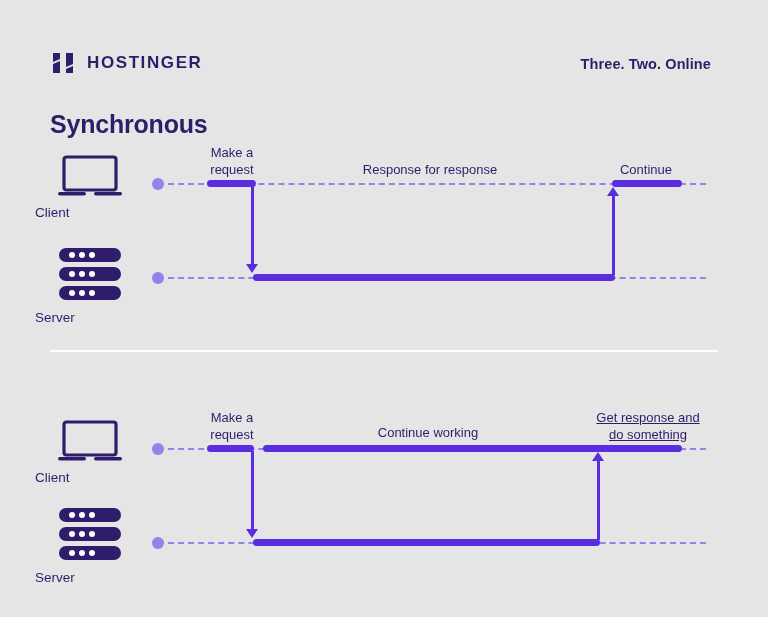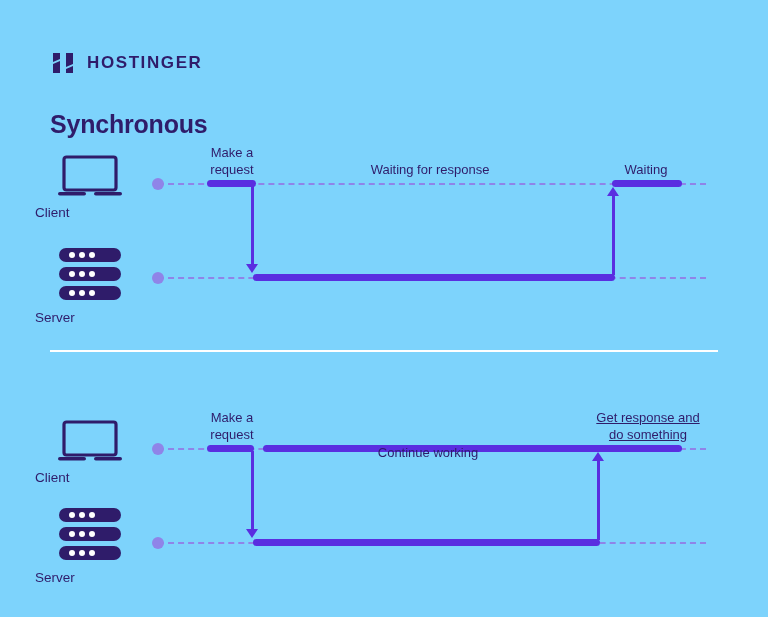--- a/index.html
+++ b/index.html
@@ -7,21 +7,21 @@
     padding: 0;
     background: #ffffff;
   }
   body {
     font-family: "Liberation Sans", sans-serif;
   }
   #canvas {
     position: relative;
     width: 768px;
     height: 617px;
-    background: #7dd3fc;
+    background: #e5e5e5;
     overflow: hidden;
   }
 
   
   .brand {
     position: absolute;
     left: 50px;
     top: 50px;
     display: flex;
     align-items: center;
@@ -139,20 +139,21 @@
   <div class="brand">
     <svg class="brand-mark" viewBox="0 0 26 26">
       <path d="M3 3 L10 3 L10 9 L3 12 Z" fill="#2f1c6a"></path>
       <path d="M16 3 L23 3 L23 14 L16 17 Z" fill="#2f1c6a"></path>
       <path d="M3 14 L10 11 L10 23 L3 23 Z" fill="#2f1c6a"></path>
       <path d="M16 19 L23 16 L23 23 L16 23 Z" fill="#2f1c6a"></path>
     </svg>
     <span class="brand-name">HOSTINGER</span>
   </div>
 
+  <div class="tagline">Three. Two. Online</div>
 
   <div class="section-title" id="sync-title">Synchronous</div>
 
   <div class="device" id="client-sync">
     <svg class="laptop" width="64" height="44" viewBox="0 0 64 44">
       <rect x="6" y="2" width="52" height="33" rx="2.5" fill="none" stroke="#2f1c6a" stroke-width="3.2"></rect>
       <rect x="0" y="37" width="28" height="3.6" rx="1.8" fill="#2f1c6a"></rect>
       <rect x="36" y="37" width="28" height="3.6" rx="1.8" fill="#2f1c6a"></rect>
     </svg>
     <div class="device-label">Client</div>
@@ -187,22 +188,22 @@
   <div class="bar" style="left:253px; top:274px; width:362px;"></div>
 
   <div class="vline" style="left:251px; top:186px; height:82px;"></div>
   <div class="arrow-down" style="left:246px; top:264px;"></div>
 
   <div class="vline" style="left:612px; top:195px; height:80px;"></div>
   <div class="arrow-up" style="left:607px; top:187px;"></div>
 
   <div class="note" style="left:186px; top:144px; width:92px;">Make a
 request</div>
-  <div class="note" style="left:340px; top:161px; width:180px;">Waiting for response</div>
-  <div class="note" style="left:597px; top:161px; width:98px;">Waiting</div>
+  <div class="note" style="left:340px; top:161px; width:180px;">Response for response</div>
+  <div class="note" style="left:597px; top:161px; width:98px;">Continue</div>
 
   <div class="divider"></div>
 
 
   <div class="device" id="client-async">
     <svg class="laptop" width="64" height="44" viewBox="0 0 64 44">
       <rect x="6" y="2" width="52" height="33" rx="2.5" fill="none" stroke="#2f1c6a" stroke-width="3.2"></rect>
       <rect x="0" y="37" width="28" height="3.6" rx="1.8" fill="#2f1c6a"></rect>
       <rect x="36" y="37" width="28" height="3.6" rx="1.8" fill="#2f1c6a"></rect>
     </svg>
@@ -238,17 +239,17 @@
   <div class="bar" style="left:253px; top:539px; width:347px;"></div>
 
   <div class="vline" style="left:251px; top:451px; height:82px;"></div>
   <div class="arrow-down" style="left:246px; top:529px;"></div>
 
   <div class="vline" style="left:597px; top:460px; height:80px;"></div>
   <div class="arrow-up" style="left:592px; top:452px;"></div>
 
   <div class="note" style="left:186px; top:409px; width:92px;">Make a
 request</div>
-  <div class="note" style="left:353px; top:444px; width:150px;">Continue working</div>
+  <div class="note" style="left:353px; top:424px; width:150px;">Continue working</div>
   <div class="note" style="left:573px; top:409px; width:150px;text-decoration:underline;">Get response and
 do something</div>
 
 </div>
 
 </body></html>

